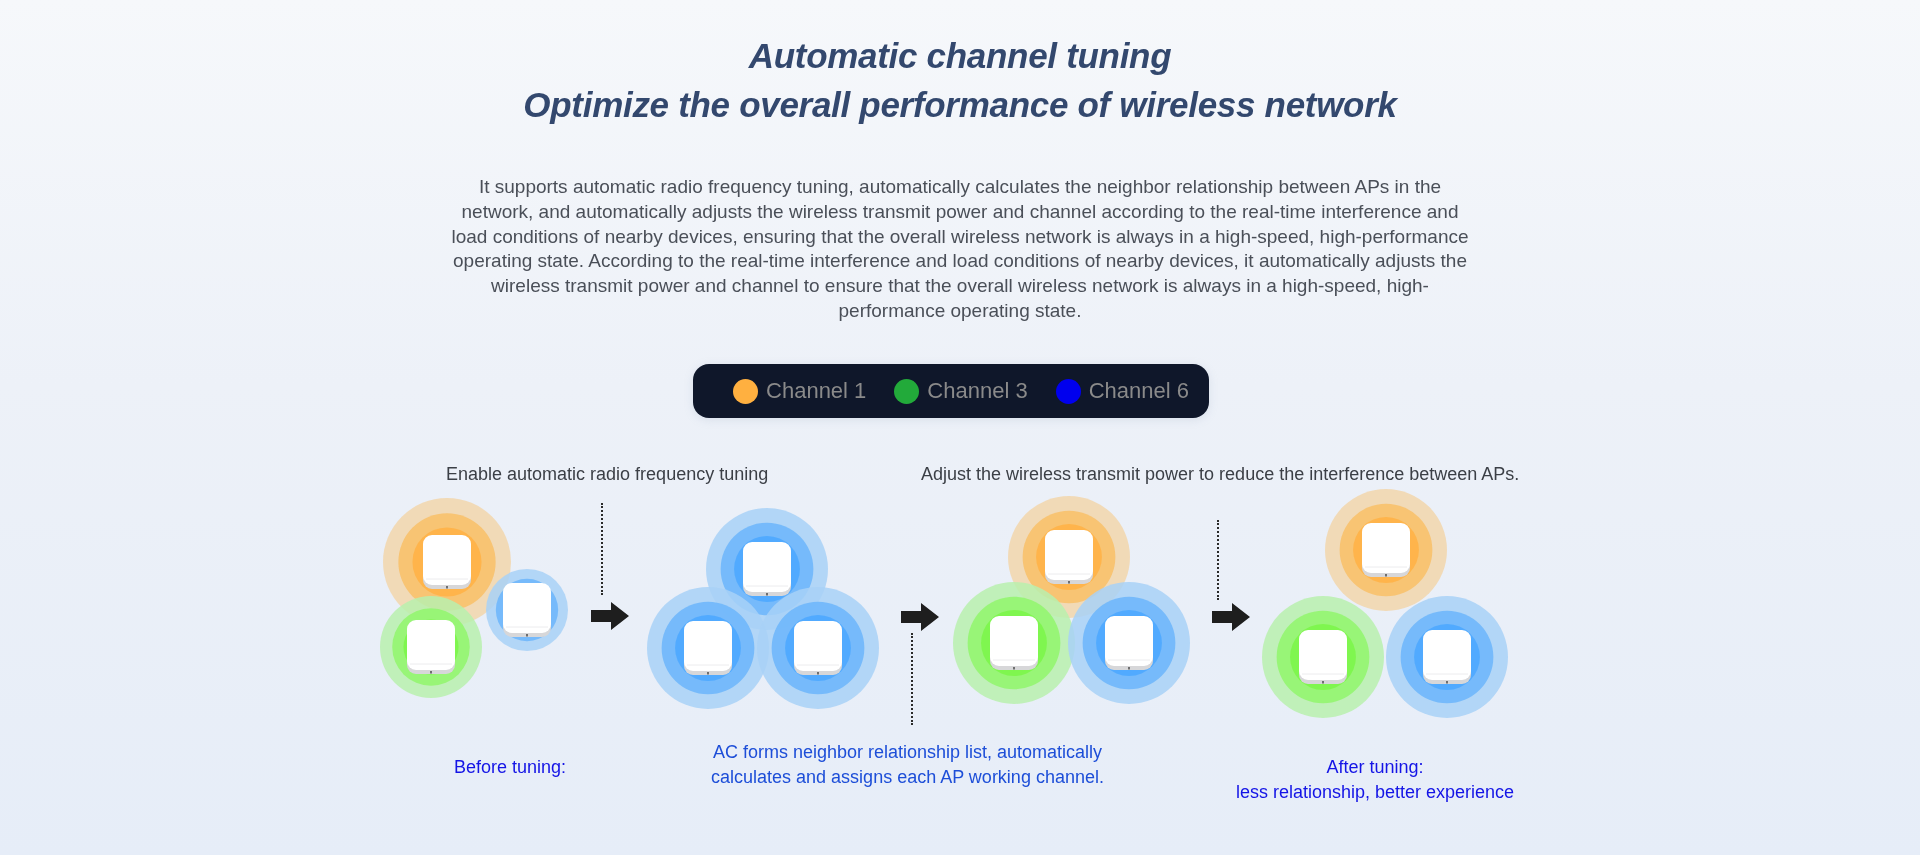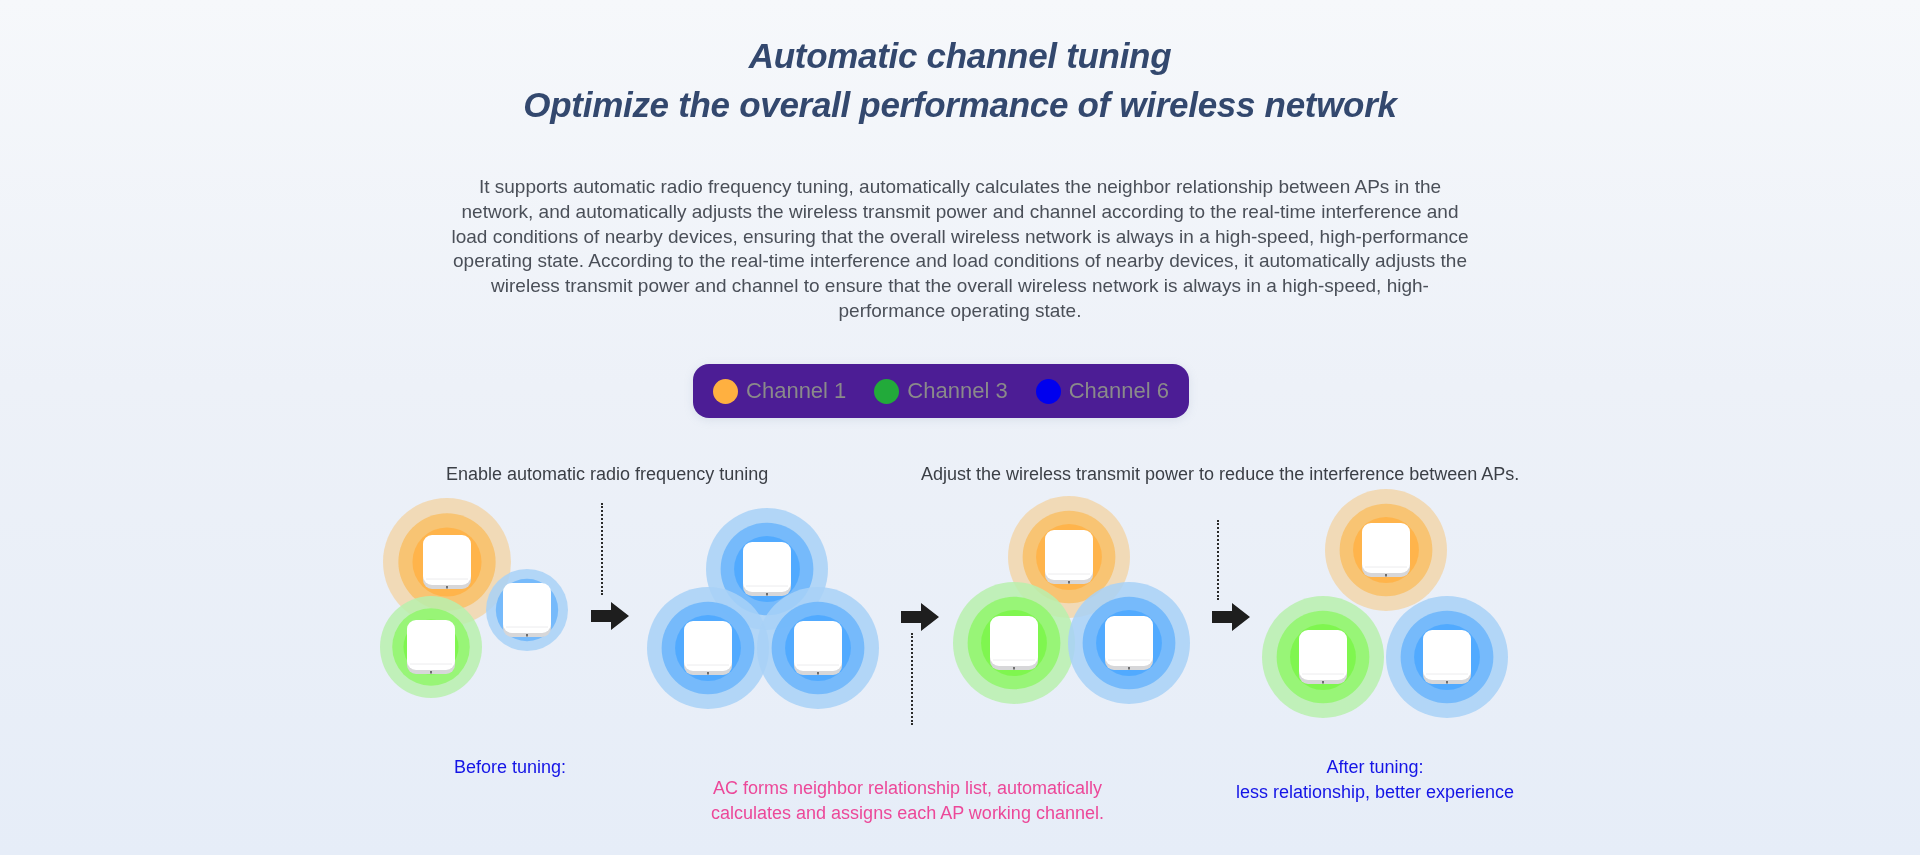--- a/index.html
+++ b/index.html
@@ -13,37 +13,37 @@
     color: #33486e; font-weight: bold; font-size: 35px; letter-spacing: -0.3px; font-style: italic;
   }
   #title1 { top: 36px; }
   #title2 { top: 85px; }
   .desc {
     position: absolute; left: 445px; width: 1030px; top: 143px;
     text-align: center; color: #4a4f58; font-size: 19px; line-height: 24.8px; margin-top: 32px;
   }
   .legend {
     position: absolute; left: 693px; top: 364px; width: 496px; height: 54px;
-    background: #4c1d95; border-radius: 16px;
+    background: #0f172a; border-radius: 16px;
     box-shadow: 0 2px 8px rgba(160,175,200,0.25);
-    display: flex; align-items: center; justify-content: center; gap: 28px;
+    display: flex; align-items: center; justify-content: center; gap: 28px; padding-left: 20px;
   }
   .legend-item { display: flex; align-items: center; gap: 8px; }
   .legend-dot { width: 25px; height: 25px; border-radius: 50%; display: inline-block; }
   .legend-label { color: #8a8a8a; font-size: 22px; }
   .caption {
     position: absolute; color: #3b3f46; font-size: 18px; white-space: nowrap;
   }
   #cap-enable { left: 446px; top: 464px; }
   #cap-adjust { left: 921px; top: 464px; }
   .bottom-caption {
     position: absolute; text-align: center; font-size: 18px; line-height: 24.5px;
   }
   #cap-before { left: 320px; width: 380px; top: 755px; color: #1414e6; }
-  #cap-ac { left: 650px; width: 515px; top: 740px; color: #ec4899; margin-top: 36px; }
+  #cap-ac { left: 650px; width: 515px; top: 740px; color: #1d4ed8; }
   #cap-after { left: 1185px; width: 380px; top: 755px; color: #1414e6; }
   .dotted-line {
     position: absolute; width: 0; border-left: 2px dotted #2a2a2a;
   }
   #dl1 { left: 601px; top: 503px; height: 92px; }
   #dl2 { left: 911px; top: 633px; height: 92px; }
   #dl3 { left: 1217px; top: 520px; height: 80px; }
   .arrow { position: absolute; width: 38px; height: 28px; }
   #arrow1 { left: 591px; top: 602px; }
   #arrow2 { left: 901px; top: 603px; }

